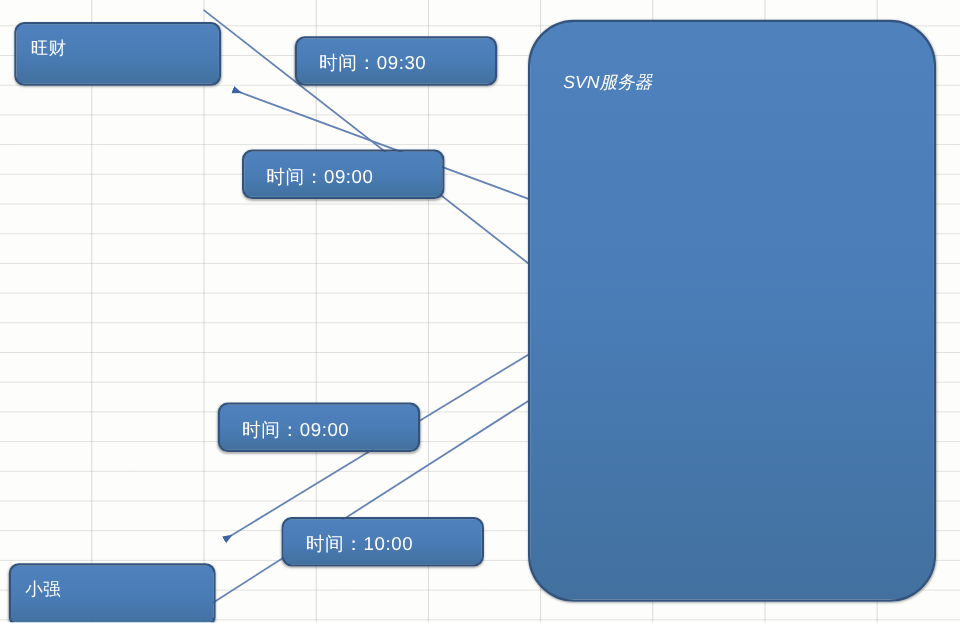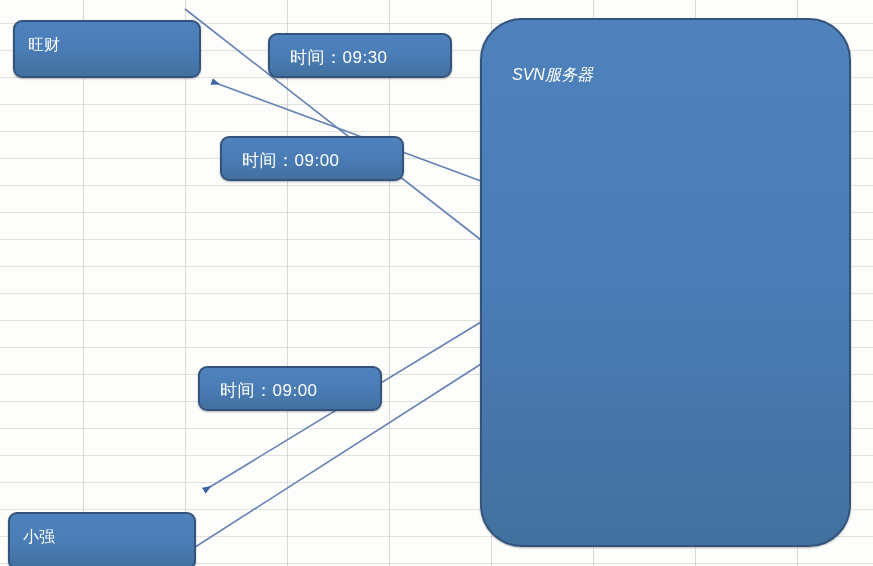--- a/index.html
+++ b/index.html
@@ -127,14 +127,17 @@
   </div>
 
   <div id="time-0900-top" class="node blue-node time-box">
     <span class="time-label">时间：09:00</span>
   </div>
 
   <div id="time-0900-bottom" class="node blue-node time-box">
     <span class="time-label">时间：09:00</span>
   </div>
 
+  <div id="time-1000" class="node blue-node time-box">
+    <span class="time-label">时间：10:00</span>
+  </div>
 
 </div>
 
 </body></html>

